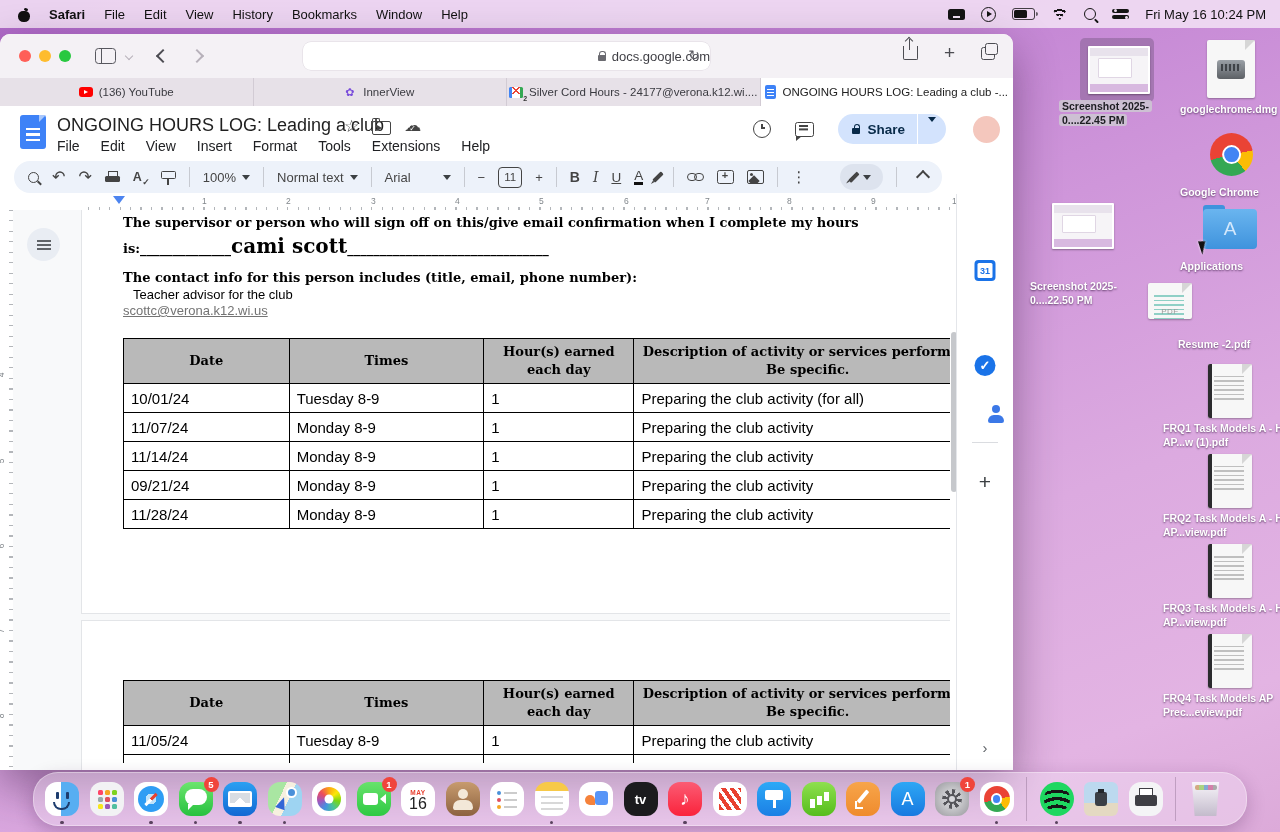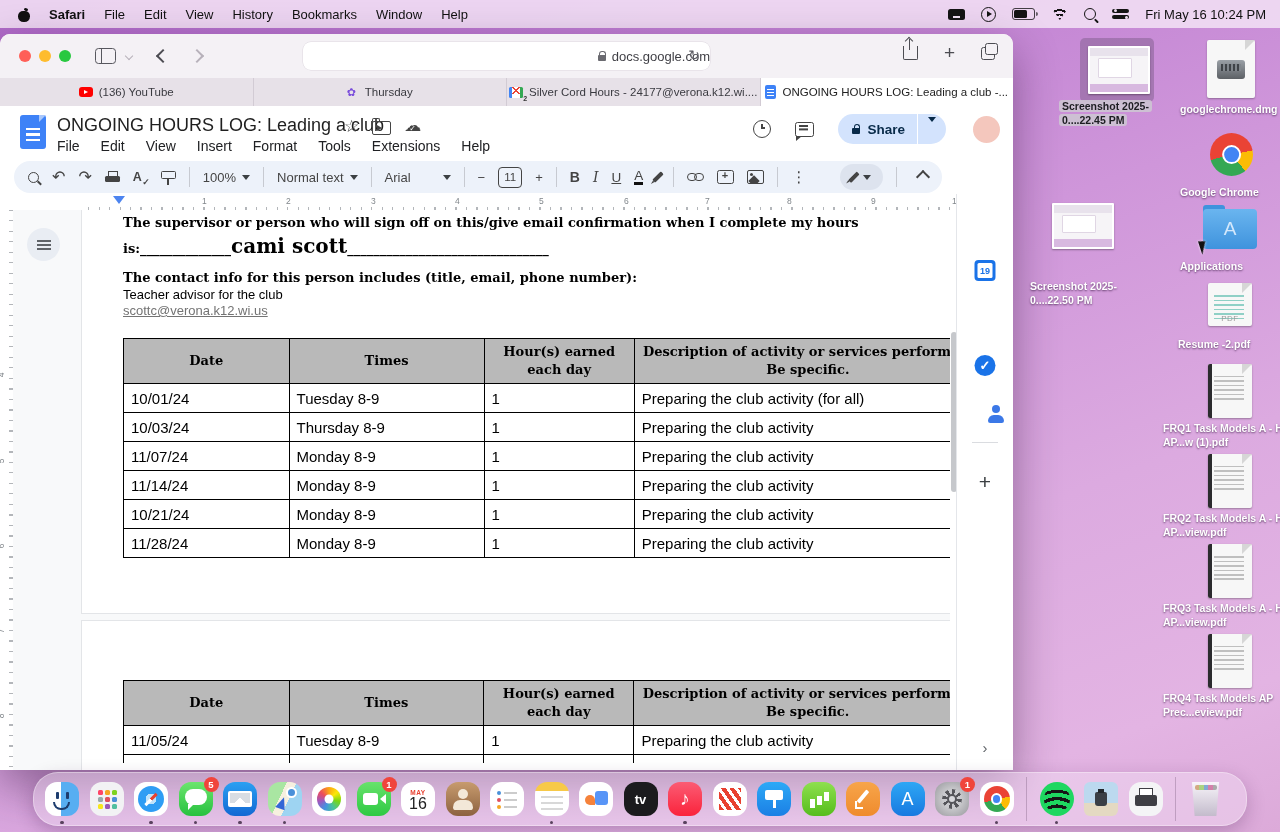--- a/index.html
+++ b/index.html
@@ -154,21 +154,21 @@
   
   .canvas{position:absolute;left:13px;top:104px;width:937px;bottom:0;background:#f8f9fa;overflow:hidden;}
   .page{position:absolute;left:69px;width:900px;background:#fff;box-shadow:0 0 0 1px #e3e5e8;}
   .page1{top:0;height:403px;}
   .page2{top:411px;height:330px;}
   .doc-text{position:absolute;left:41px;right:0;font-family:"DejaVu Serif",serif;color:#000;}
   .sup-line{top:5px;font-size:13px;font-weight:bold;white-space:nowrap;}
   .is-line{top:24px;font-size:13px;font-weight:bold;white-space:nowrap;}
   .is-line .big{font-size:20px;}
   .contact-h{top:60px;font-size:13px;font-weight:bold;}
-  .contact-role{top:77px;font-family:"Liberation Sans",sans-serif;font-size:13px;}
+  .contact-role{top:77px;font-family:"Liberation Sans",sans-serif;font-size:13px;margin-left:10px;}
   .contact-mail{top:93px;font-family:"Liberation Sans",sans-serif;font-size:13px;color:#737373;text-decoration:underline;}
   table.logtable{position:absolute;left:41px;border-collapse:collapse;table-layout:fixed;}
   .logtable td,.logtable th{border:1px solid #000;overflow:hidden;}
   .logtable th{background:#b9b9b9;font-family:"DejaVu Serif",serif;font-size:13px;font-weight:bold;text-align:center;
                padding:4px 6px;line-height:1.35;height:36px;vertical-align:middle;}
   .logtable td{font-size:15px;padding:0 7px;height:28px;vertical-align:middle;background:#fff;margin-left:9px;}
   .t1{top:128px;}
   .t2{top:59px;}
   .c-date{width:165px;}.c-times{width:198px;}.c-hours{width:148px;}.c-desc{width:368px;}
   .cut-row td{height:8px;border-bottom:none;}
@@ -348,21 +348,21 @@
       <span class="tabs-ic"></span>
     </div>
   </div>
   <div class="sf-tabs">
     <div class="sf-tab">
       <span class="fav-yt"></span>
       <span>(136) YouTube</span>
     </div>
     <div class="sf-tab">
       <span class="fav-iv">✿</span>
-      <span>Thursday</span>
+      <span>InnerView</span>
     </div>
     <div class="sf-tab">
       <span class="fav-gm">
           <b>2</b>
         </span>
       <span>Silver Cord Hours - 24177@verona.k12.wi....</span>
     </div>
     <div class="sf-tab active">
       <span class="fav-doc"></span>
       <span>ONGOING HOURS LOG: Leading a club -...</span>
@@ -485,39 +485,33 @@
             <th class="c-hours">Hour(s) earned each day</th>
             <th class="c-desc">Description of activity or services performed. Be specific.</th>
           </tr>
           <tr>
                 <td>10/01/24</td>
                 <td>Tuesday 8-9</td>
                 <td>1</td>
                 <td>Preparing the club activity (for all)</td>
               </tr>
           <tr>
-                <td>10/03/24</td>
-                <td>Thursday 8-9</td>
-                <td>1</td>
-                <td>Preparing the club activity</td>
-              </tr>
-          <tr>
                 <td>11/07/24</td>
                 <td>Monday 8-9</td>
                 <td>1</td>
                 <td>Preparing the club activity</td>
               </tr>
           <tr>
                 <td>11/14/24</td>
                 <td>Monday 8-9</td>
                 <td>1</td>
                 <td>Preparing the club activity</td>
               </tr>
           <tr>
-                <td>10/21/24</td>
+                <td>09/21/24</td>
                 <td>Monday 8-9</td>
                 <td>1</td>
                 <td>Preparing the club activity</td>
               </tr>
           <tr>
                 <td>11/28/24</td>
                 <td>Monday 8-9</td>
                 <td>1</td>
                 <td>Preparing the club activity</td>
               </tr>
@@ -549,21 +543,21 @@
           </table>
       </div>
     </div>
     <div class="outline-btn">
         <span class="outline-glyph"></span>
       </div>
     <div class="v-scroll"></div>
 
     <div class="side-panel">
       <span class="sp-item gcal">
-          <i>19</i>
+          <i>31</i>
         </span>
       <span class="sp-item gkeep"></span>
       <span class="sp-item gtasks">✓</span>
       <span class="sp-item gcontacts"></span>
       <span class="sp-item sp-div"></span>
       <span class="sp-item sp-plus">+</span>
       <span class="sp-item sp-chevron">›</span>
     </div>
   </div>
 </div>
@@ -585,21 +579,21 @@
 
   <div class="shot-thumb" style="left:1052px;top:203px;width:58px;height:42px;">
       <div class="shot-inner"></div>
     </div>
   <div class="dicon-label" style="left:1030px;top:252px;width:102px;margin-top:28px;">Screenshot 2025-0....22.50 PM</div>
 
   <div class="appfolder" style="left:1203px;top:209px;"></div>
   <span class="cursor" style="left:1200px;top:240px;"></span>
   <div class="dicon-label" style="left:1180px;top:260px;width:102px;">Applications</div>
 
-  <div class="pagefile teal" style="left:1208px;top:283px;width:44px;height:43px;">
+  <div class="pagefile teal" style="left:1148px;top:283px;width:44px;height:36px;">
       <div class="lines"></div>
       <div class="pdf-tag">PDF</div>
     </div>
   <div class="dicon-label" style="left:1178px;top:338px;width:106px;">Resume -2.pdf</div>
 
   <div class="pagefile" style="left:1208px;top:364px;width:44px;height:54px;">
       <div class="spine"></div>
       <div class="lines"></div>
     </div>
   <div class="dicon-label" style="left:1163px;top:422px;width:132px;">FRQ1 Task Models A - H AP...w (1).pdf</div>

